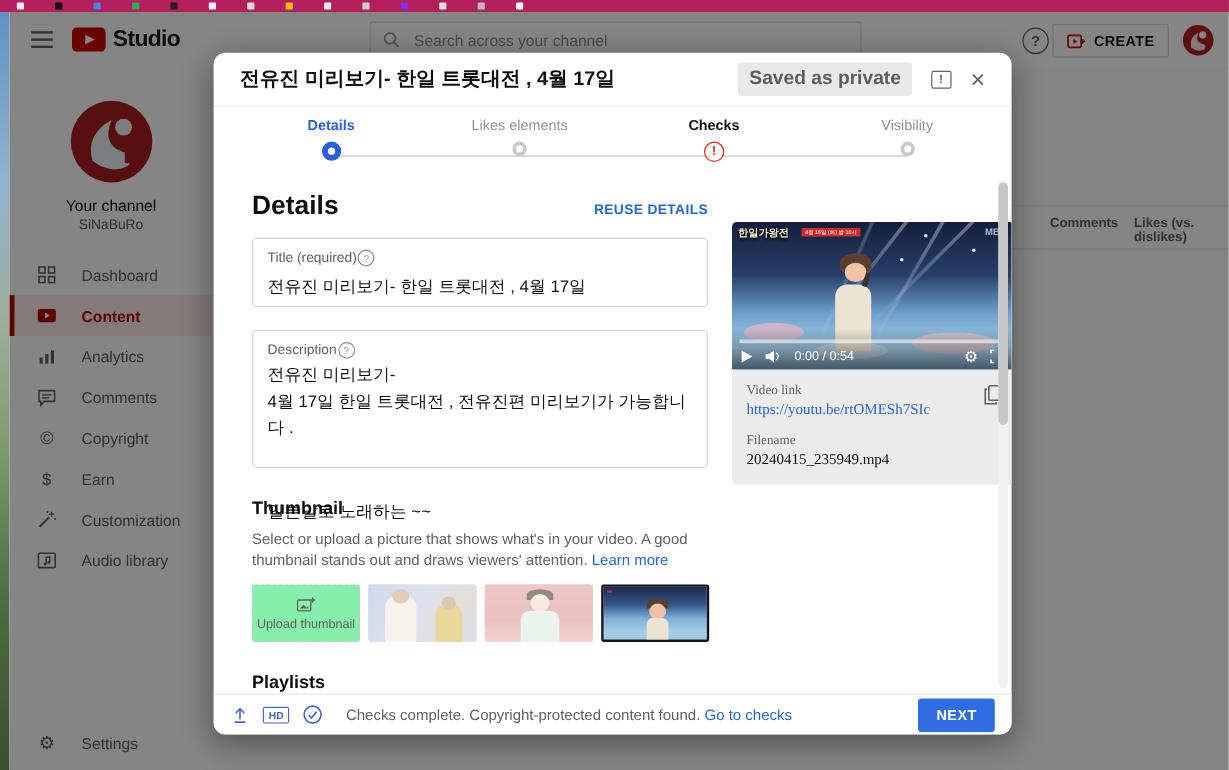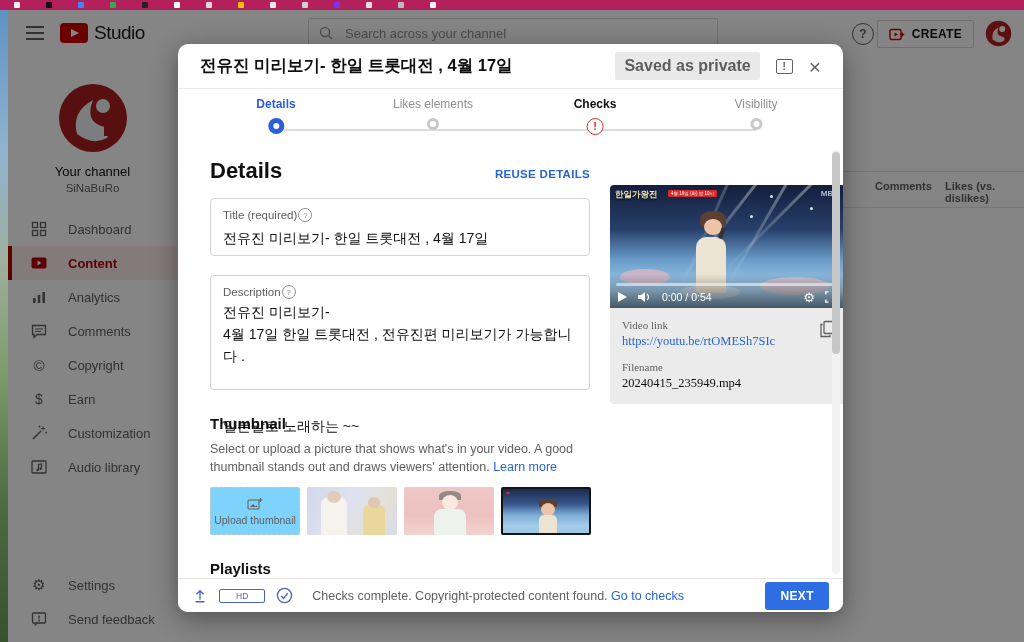--- a/index.html
+++ b/index.html
@@ -17,21 +17,21 @@
 
   
   .app{position:absolute;left:8px;top:10px;right:0;bottom:0;background:#f9f9f9;}
   .topbar{position:absolute;left:0;top:0;right:0;height:46px;background:#ffffff;}
   .hamburger{position:absolute;left:18px;top:16px;width:18px;height:14px;cursor:pointer;}
   .hamburger span{display:block;height:2px;background:#606060;margin-bottom:4px;}
   .logo{position:absolute;left:52px;top:12px;display:flex;align-items:center;gap:6px;}
   .logo-badge{width:28px;height:20px;background:#cc0000;border-radius:4px;position:relative;}
   .logo-badge:after{content:"";position:absolute;left:11px;top:6px;border-left:8px solid #fff;
     border-top:4px solid transparent;border-bottom:4px solid transparent;}
-  .logo-text{font-size:19px;font-weight:normal;color:#1a1a1a;letter-spacing:-0.5px;}
+  .logo-text{font-size:19px;font-weight:bold;color:#1a1a1a;letter-spacing:-0.5px;}
   .search{position:absolute;left:300px;top:8px;width:410px;height:30px;background:#fff;
     border:1px solid #d8d8d8;border-radius:2px;display:flex;align-items:center;padding:0 10px;box-sizing:border-box;gap:10px;}
   .search input{border:0;outline:0;flex:1;font-size:13px;color:#333;background:transparent;
     font-family:inherit;}
   .search input::placeholder{color:#8f8f8f;}
   .help-circle{position:absolute;right:150px;top:13px;width:20px;height:20px;border:1.5px solid #606060;
     border-radius:50%;color:#606060;font-size:12px;font-weight:bold;display:flex;align-items:center;justify-content:center;}
   .create-btn{position:absolute;right:50px;top:10px;height:26px;border:1px solid #d5d5d5;background:#fff;
     border-radius:2px;display:flex;align-items:center;gap:7px;padding:0 11px;font-size:12px;font-weight:bold;
     color:#0f0f0f;letter-spacing:0.3px;cursor:pointer;}
@@ -95,21 +95,21 @@
   .qmark{width:12px;height:12px;border:1px solid #909090;border-radius:50%;font-size:8px;color:#909090;
     display:inline-flex;align-items:center;justify-content:center;}
   .fvalue{font-size:14px;color:#0f0f0f;margin-top:5px;line-height:22px;}
   .title-box{margin-top:14px;height:58px;}
   .desc-box{margin-top:19px;height:115px;}
   .sec-h{font-size:15px;font-weight:bold;color:#0f0f0f;margin-top:25px;}
   .sec-p{font-size:12.5px;color:#606060;margin-top:8px;line-height:18px;}
   .link{color:#2765d0;cursor:pointer;}
   .thumbs{display:flex;gap:7px;margin-top:11px;}
   .thumb{width:90px;height:48px;border-radius:2px;position:relative;overflow:hidden;flex:0 0 auto;cursor:pointer;}
-  .upload-box{border:1px dashed #c9c9c9;background:#7dd3fc;display:flex;flex-direction:column;
+  .upload-box{border:1px dashed #c9c9c9;background:#86efac;display:flex;flex-direction:column;
     align-items:center;justify-content:center;gap:3px;box-sizing:border-box;}
   .upload-box .ulabel{font-size:10.5px;color:#606060;}
   .wash:after{content:"";position:absolute;inset:0;background:rgba(255,255,255,0.45);}
   .t1{background:linear-gradient(120deg,#aeb9da 0%,#c3cbe4 45%,#cfc6b6 75%,#b9c0d8 100%);}
   .t1 .p1{position:absolute;left:14px;top:10px;width:26px;height:38px;background:#efeae2;border-radius:8px 8px 0 0;}
   .t1 .h1{position:absolute;left:20px;top:4px;width:14px;height:12px;background:#caa27e;border-radius:50%;}
   .t1 .p2{position:absolute;left:56px;top:18px;width:22px;height:30px;background:#d8b84a;border-radius:6px 6px 0 0;}
   .t1 .h2{position:absolute;left:61px;top:10px;width:12px;height:11px;background:#c49a76;border-radius:50%;}
   .t2{background:linear-gradient(#e09a98 0%,#dd8f8d 60%,#e8b0a8 100%);}
   .t2 .face{position:absolute;left:38px;top:8px;width:16px;height:15px;background:#f4d9c6;border-radius:50%;}
@@ -155,22 +155,22 @@
   .fn-block{margin-top:12px;}
   .copy-ic{position:absolute;right:10px;top:12px;cursor:pointer;}
 
   
   .scrollbar{position:absolute;right:3px;top:4px;bottom:4px;width:8px;background:#f2f2f2;border-radius:4px;}
   .scroll-thumb{position:absolute;left:0;right:0;top:2px;height:202px;background:#c7c7c7;border-radius:4px;cursor:grab;}
 
   
   .m-footer{position:absolute;left:0;bottom:0;right:0;height:34px;border-top:1px solid #e6e6e6;
     display:flex;align-items:center;padding:0 14px;box-sizing:border-box;gap:11px;background:#fff;}
-  .hd-chip{border:1.5px solid #4a63c8;color:#4a63c8;font-size:8.5px;font-weight:normal;border-radius:2px;
-    padding:1px 16px;}
+  .hd-chip{border:1.5px solid #4a63c8;color:#4a63c8;font-size:8.5px;font-weight:bold;border-radius:2px;
+    padding:1px 4px;}
   .f-status{font-size:12.5px;color:#606060;margin-left:8px;}
   .next-btn{margin-left:auto;background:#2e6de4;color:#fff;border:0;font-size:12px;font-weight:bold;
     border-radius:3px;padding:7px 15px;letter-spacing:0.4px;cursor:pointer;font-family:inherit;}
 </style>
 </head>
 <body>
 
 <div class="bookmarks-bar">
   <div class="fav" style="background:#f2f2f2;"></div>
   <div class="fav" style="background:#111;"></div>
@@ -311,31 +311,20 @@
             </svg>
         </span>
         <span>Audio library</span>
       </div>
     </div>
 
     <div class="sidebar-bottom">
       <div class="menu-item">
         <span class="icn" style="font-size:15px;">⚙</span>
         <span>Settings</span>
-      </div>
-      <div class="menu-item">
-        <span class="icn">
-          <svg width="18" height="18" viewBox="0 0 18 18">
-              <rect x="2.5" y="3" width="13" height="10" rx="1" fill="none" stroke="#606060" stroke-width="1.3"></rect>
-              <line x1="9" y1="5.5" x2="9" y2="8.5" stroke="#606060" stroke-width="1.4"></line>
-          <circle cx="9" cy="10.5" r="0.9" fill="#606060"></circle>
-              <path d="M5 13 L5 15.5 L8 13" fill="none" stroke="#606060"></path>
-            </svg>
-        </span>
-        <span>Send feedback</span>
       </div>
     </div>
   </div>
 
   <div class="main">
     <div class="bg-row"></div>
     <div class="bg-th" style="left:698px;">Comments</div>
     <div class="bg-th" style="left:768px;">Likes (vs. dislikes)</div>
   </div>
 </div>

